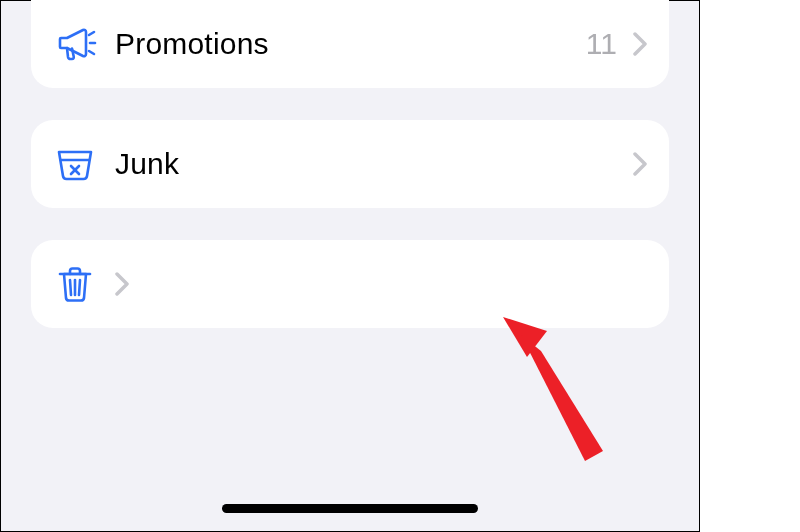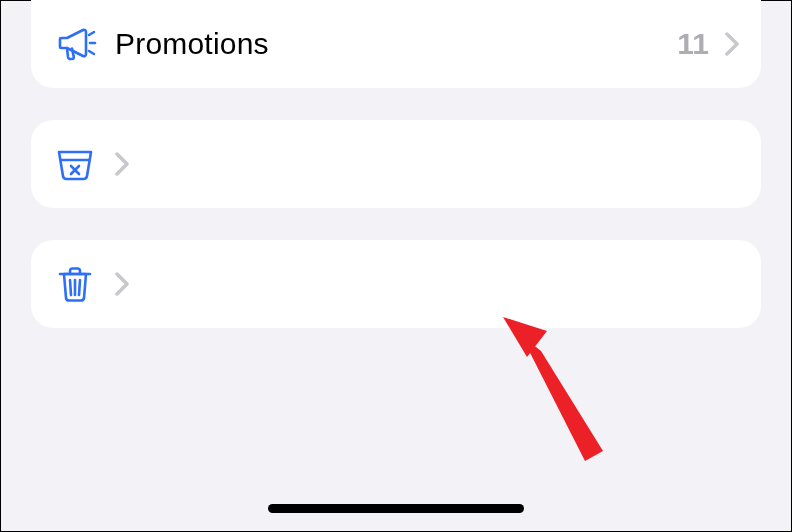--- a/index.html
+++ b/index.html
@@ -6,21 +6,21 @@
     html, body { width: 800px; height: 532px; }
     body {
       font-family: -apple-system, "SF Pro Text", "Helvetica Neue", Arial, sans-serif;
       background: #ffffff;
       overflow: hidden;
       position: relative;
     }
     .frame {
       position: absolute;
       left: 0; top: 0;
-      width: 792px; height: 532px;
+      width: 700px; height: 532px;
       border: 1px solid #000;
       background: #f2f2f7;
       padding: 0 30px;
     }
     .card {
       background: #ffffff;
       border-radius: 22px;
       padding: 0 22px;
     }
     .top-card {
@@ -47,21 +47,21 @@
       flex: 1;
       font-size: 30px;
       letter-spacing: 0.2px;
       color: #000;
       font-weight: 400;
     }
     .count {
       font-size: 30px;
       color: #aeaeb2;
       margin-right: 16px;
-      font-weight: 700;
+      font-weight: 400;
     }
     .chevron {
       width: 14px;
       height: 24px;
     }
     .chevron svg { stroke: #c7c7cc; }
     .home-indicator {
       position: absolute;
       bottom: 18px;
       left: 50%;
@@ -109,20 +109,21 @@
   <div class="card">
     <div class="row">
       <span class="icon-wrap">
         <svg width="44" height="44" viewBox="0 0 44 44" fill="none" stroke-width="2.6" stroke-linecap="round" stroke-linejoin="round">
           <path d="M6 10 L38 10 L34 34 C33.7 36 32.3 37 30.5 37 L13.5 37 C11.7 37 10.3 36 10 34 Z"></path>
           <line x1="8" y1="18" x2="36" y2="18"></line>
           <line x1="18" y1="24" x2="26" y2="32"></line>
           <line x1="26" y1="24" x2="18" y2="32"></line>
         </svg>
       </span>
+      <span class="label">Junk</span>
       <span class="chevron">
         <svg width="14" height="24" viewBox="0 0 14 24" fill="none" stroke-width="3.5" stroke-linecap="round" stroke-linejoin="round">
           <path d="M2 2 L12 12 L2 22"></path>
         </svg>
       </span>
     </div>
   </div>
 
   <div class="spacer-32"></div>
 

